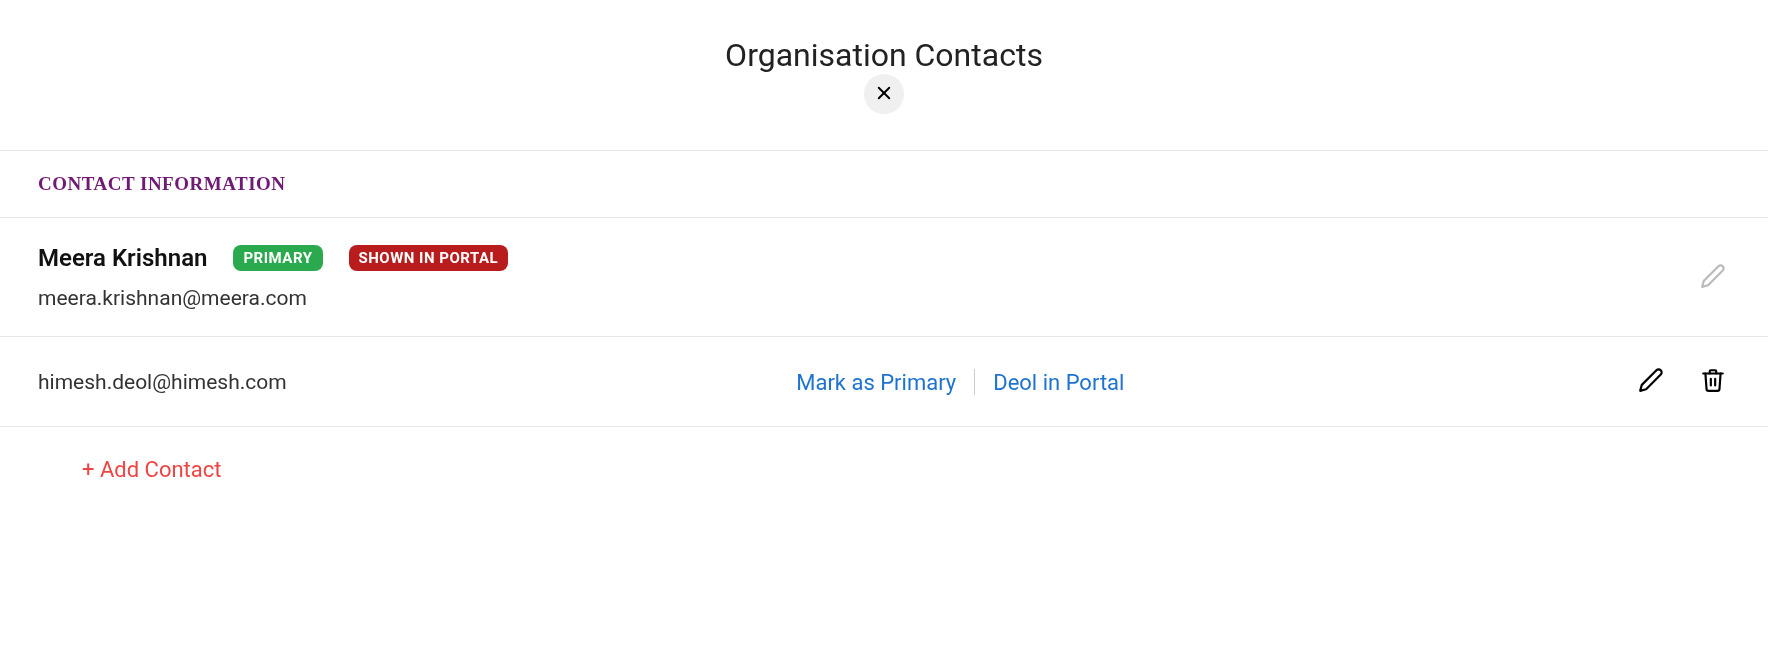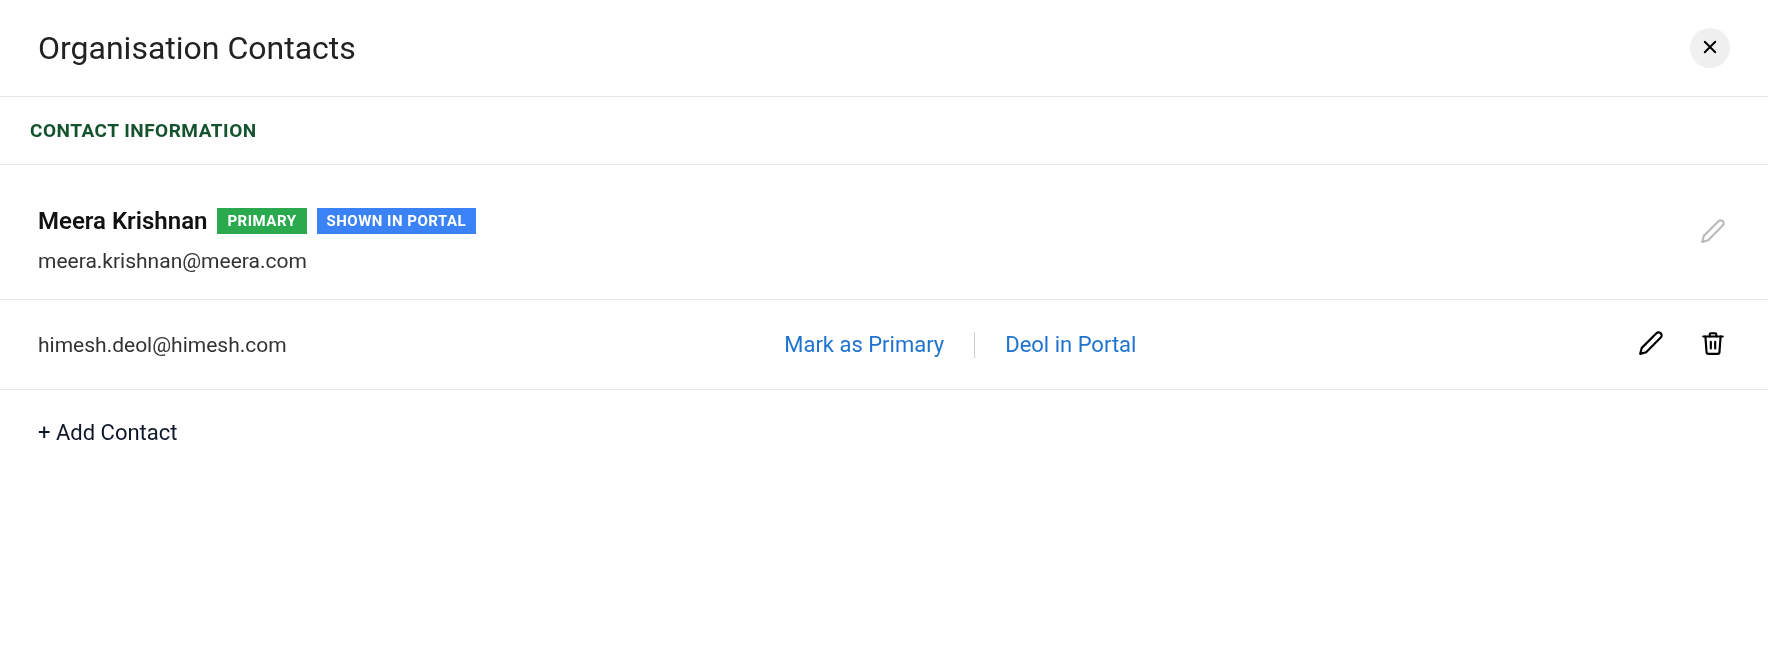--- a/index.html
+++ b/index.html
@@ -9,22 +9,23 @@
     }
     body {
       font-family: -apple-system, BlinkMacSystemFont, "Segoe UI", Roboto, "Helvetica Neue", Arial, sans-serif;
       background: #fff;
       color: #000;
     }
     .header {
       display: flex;
       justify-content: space-between;
       align-items: center;
-      padding: 28px 38px;
+      padding: 36px 38px;
       border-bottom: 1px solid #e8e8e8;
+      flex-direction: column;
     }
     .page-title {
       font-size: 32px;
       font-weight: 400;
       color: #222;
     }
     .close-btn {
       width: 40px;
       height: 40px;
       border-radius: 50%;
@@ -33,73 +34,73 @@
       display: flex;
       align-items: center;
       justify-content: center;
       cursor: pointer;
     }
     .close-btn svg {
       width: 18px;
       height: 18px;
     }
     .section-header {
-      padding: 22px 30px;
+      padding: 22px 38px;
       font-size: 19px;
       font-weight: 700;
       letter-spacing: 0.5px;
-      color: #14532d;
+      color: #701a75;
       border-bottom: 1px solid #e8e8e8;
+      font-family: Liberation Serif, serif;
     }
     .contact-row {
       display: flex;
       align-items: center;
       justify-content: space-between;
       padding: 26px 38px;
       border-bottom: 1px solid #e8e8e8;
     }
     .contact-left {
       display: flex;
       flex-direction: column;
       gap: 14px;
     }
     .contact-name-line {
       display: flex;
       align-items: center;
-      gap: 10px;
-      margin-top: 16px;
+      gap: 26px;
     }
     .contact-name {
       font-size: 24px;
       font-weight: 600;
       color: #111;
     }
     .badge {
       display: inline-block;
       padding: 4px 10px;
       font-size: 15px;
       font-weight: 700;
       letter-spacing: 0.5px;
-      border-radius: 0;
+      border-radius: 8px;
       color: #fff;
     }
     .badge-primary {
       background: #2ba94f;
     }
     .badge-portal {
-      background: #3b82f6;
+      background: #b91c1c;
     }
     .contact-email {
       font-size: 21px;
       color: #333;
     }
     .contact-center {
       display: flex;
-      align-items: center;
-      gap: 12px;
+      align-items: flex-end;
+      gap: 0;
     }
     .action-link {
       color: #1f73d0;
       font-size: 22px;
       cursor: pointer;
       padding: 0 18px;
     }
     .action-divider {
       width: 1px;
       height: 26px;
@@ -122,25 +123,26 @@
     .icon-btn svg {
       width: 26px;
       height: 26px;
     }
     .icon-faded svg {
       stroke: #bbb;
     }
     .add-contact {
       padding: 30px 38px;
       font-size: 22px;
-      color: #0f172a;
+      color: #ef4444;
       cursor: pointer;
       display: inline-flex;
       align-items: center;
       gap: 2px;
+      margin-left: 44px;
     }
   </style>
 </head>
 <body>
 
 
 
 <div class="header">
   <h1 class="page-title">Organisation Contacts</h1>
   <button class="close-btn">

